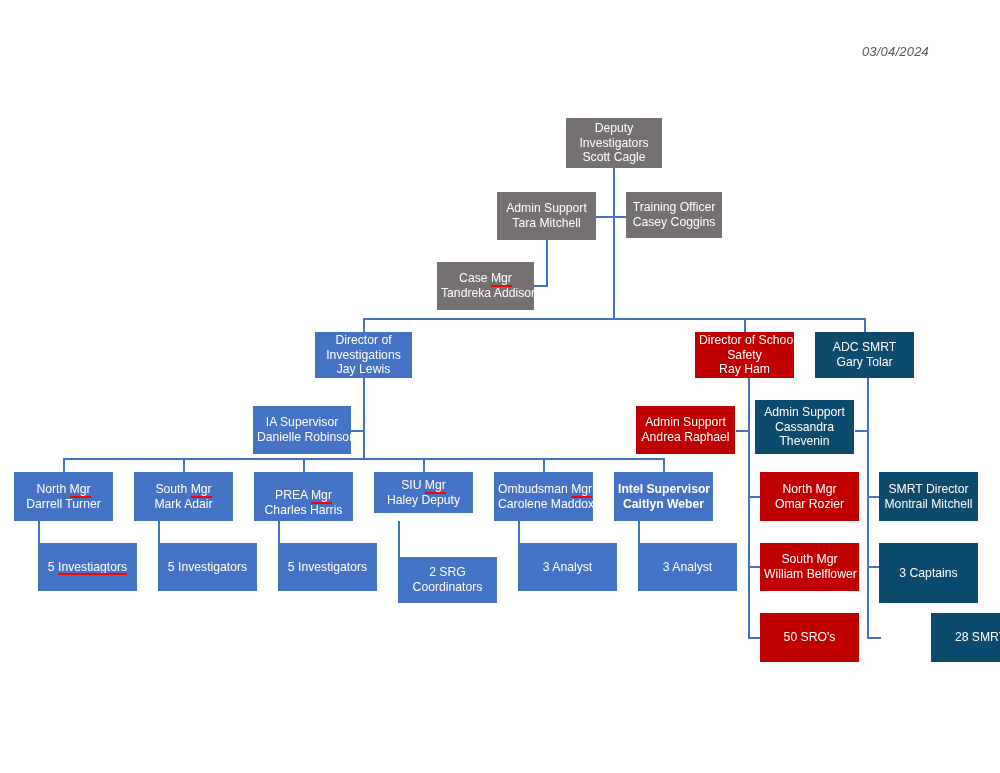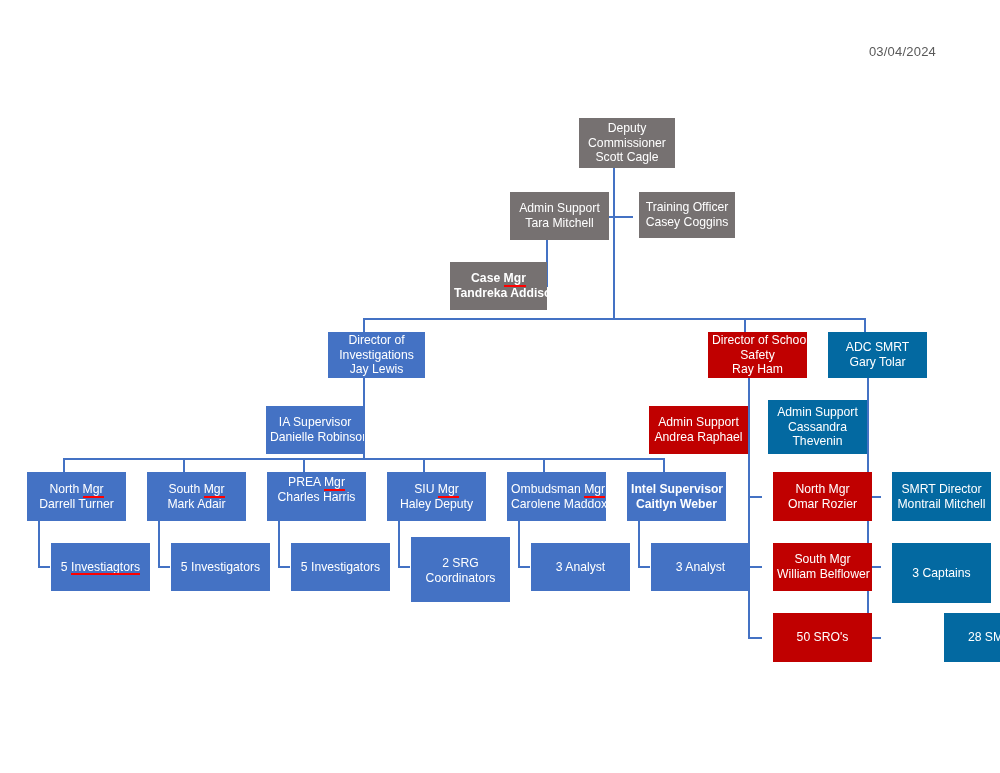--- a/index.html
+++ b/index.html
@@ -7,54 +7,54 @@
   body{
     width:1000px;height:773px;
     background:#ffffff;
     font-family:"Liberation Sans", sans-serif;
     overflow:hidden;
   }
   #chart{position:relative;width:1000px;height:773px;}
 
   .date-stamp{
     position:absolute;
-    right:64px;top:44px;
+    right:71px;top:44px;
     font-size:13px;
     color:#595959;
     letter-spacing:.2px;
     white-space:nowrap;
+    font-style:italic;
   }
 
   
   .conn{position:absolute;background:#4472C4;}
   .conn.v{width:2px;}
   .conn.h{height:2px;}
 
   
   .node{
     position:absolute;
     box-sizing:border-box;
     display:flex;
     align-items:center;
     justify-content:center;
     text-align:center;
     color:#ffffff;
     font-size:12.2px;
     line-height:1.22;
-    padding:16px 4px;
+    padding:3px 4px;
     overflow:hidden;
-    margin-left:13px;
   }
   .node .lines{display:block;width:100%;}
   .node .ln{display:block;white-space:nowrap;}
 
   .gray {background:#767171;}
   .blue {background:#4472C4;}
   .red  {background:#C00000;}
-  .green{background:#0369a1;}
+  .green{background:#0c4a6e;}
 
   
   .sp{
     position:relative;
     display:inline-block;
   }
   .sp::after{
     content:"";
     position:absolute;
     left:0;right:0;bottom:-1px;
@@ -120,40 +120,40 @@
 
   <div class="conn v" style="left:867px;top:378px;height:260px;"></div>
   <div class="conn h" style="left:855px;top:430px;width:14px;"></div>
   <div class="conn h" style="left:867px;top:496px;width:14px;"></div>
   <div class="conn h" style="left:867px;top:566px;width:14px;"></div>
   <div class="conn h" style="left:867px;top:637px;width:14px;"></div>
 
   <div class="node gray" style="left:566px;top:118px;width:96px;height:50px;">
     <span class="lines">
       <span class="ln">Deputy</span>
-      <span class="ln">Commissioner</span>
+      <span class="ln">Investigators</span>
       <span class="ln">Scott Cagle</span>
     </span>
   </div>
 
   <div class="node gray" style="left:497px;top:192px;width:99px;height:48px;">
     <span class="lines">
       <span class="ln">Admin Support</span>
       <span class="ln">Tara Mitchell</span>
     </span>
   </div>
 
   <div class="node gray" style="left:626px;top:192px;width:96px;height:46px;">
     <span class="lines">
       <span class="ln">Training Officer</span>
       <span class="ln">Casey Coggins</span>
     </span>
   </div>
 
-  <div class="node gray" style="left:437px;top:262px;width:97px;height:48px;font-weight:bold;">
+  <div class="node gray" style="left:437px;top:262px;width:97px;height:48px;">
     <span class="lines">
       <span class="ln"><span>Case </span><span class="sp">Mgr</span></span>
       <span class="ln">Tandreka Addison</span>
     </span>
   </div>
 
   <div class="node blue" style="left:315px;top:332px;width:97px;height:46px;">
     <span class="lines">
       <span class="ln">Director of</span>
       <span class="ln">Investigations</span>
@@ -212,21 +212,21 @@
     </span>
   </div>
 
   <div class="node blue" style="left:254px;top:472px;width:99px;height:49px;align-items:flex-end;">
     <span class="lines">
       <span class="ln"><span>PREA </span><span class="sp">Mgr</span></span>
       <span class="ln">Charles Harris</span>
     </span>
   </div>
 
-  <div class="node blue" style="left:374px;top:472px;width:99px;height:49px;">
+  <div class="node blue" style="left:374px;top:472px;width:99px;height:41px;">
     <span class="lines">
       <span class="ln"><span>SIU </span><span class="sp">Mgr</span></span>
       <span class="ln">Haley Deputy</span>
     </span>
   </div>
 
   <div class="node blue" style="left:494px;top:472px;width:99px;height:49px;">
     <span class="lines">
       <span class="ln"><span>Ombudsman </span><span class="sp">Mgr</span></span>
       <span class="ln">Carolene Maddox</span>
@@ -251,21 +251,21 @@
       <span class="ln">5 Investigators</span>
     </span>
   </div>
 
   <div class="node blue" style="left:278px;top:543px;width:99px;height:48px;">
     <span class="lines">
       <span class="ln">5 Investigators</span>
     </span>
   </div>
 
-  <div class="node blue" style="left:398px;top:537px;width:99px;height:65px;align-items:flex-end;">
+  <div class="node blue" style="left:398px;top:557px;width:99px;height:46px;">
     <span class="lines">
       <span class="ln">2 SRG</span>
       <span class="ln">Coordinators</span>
     </span>
   </div>
 
   <div class="node blue" style="left:518px;top:543px;width:99px;height:48px;">
     <span class="lines">
       <span class="ln">3 Analyst</span>
     </span>

